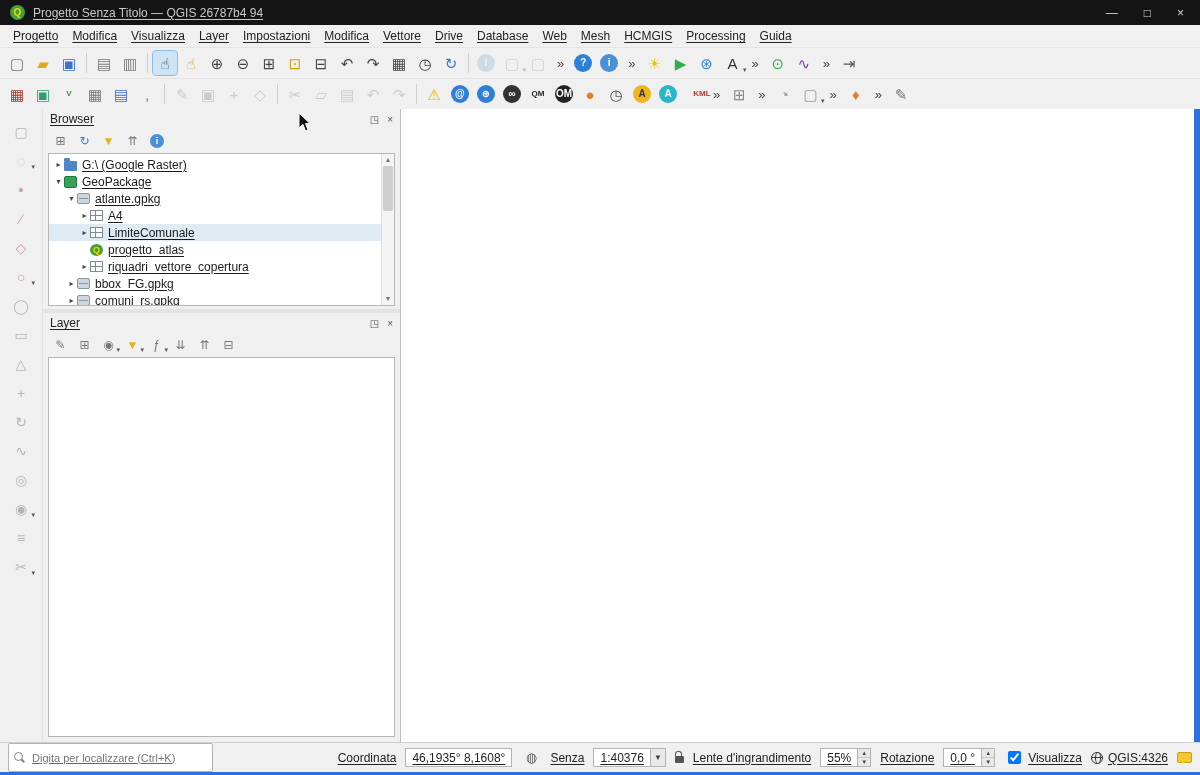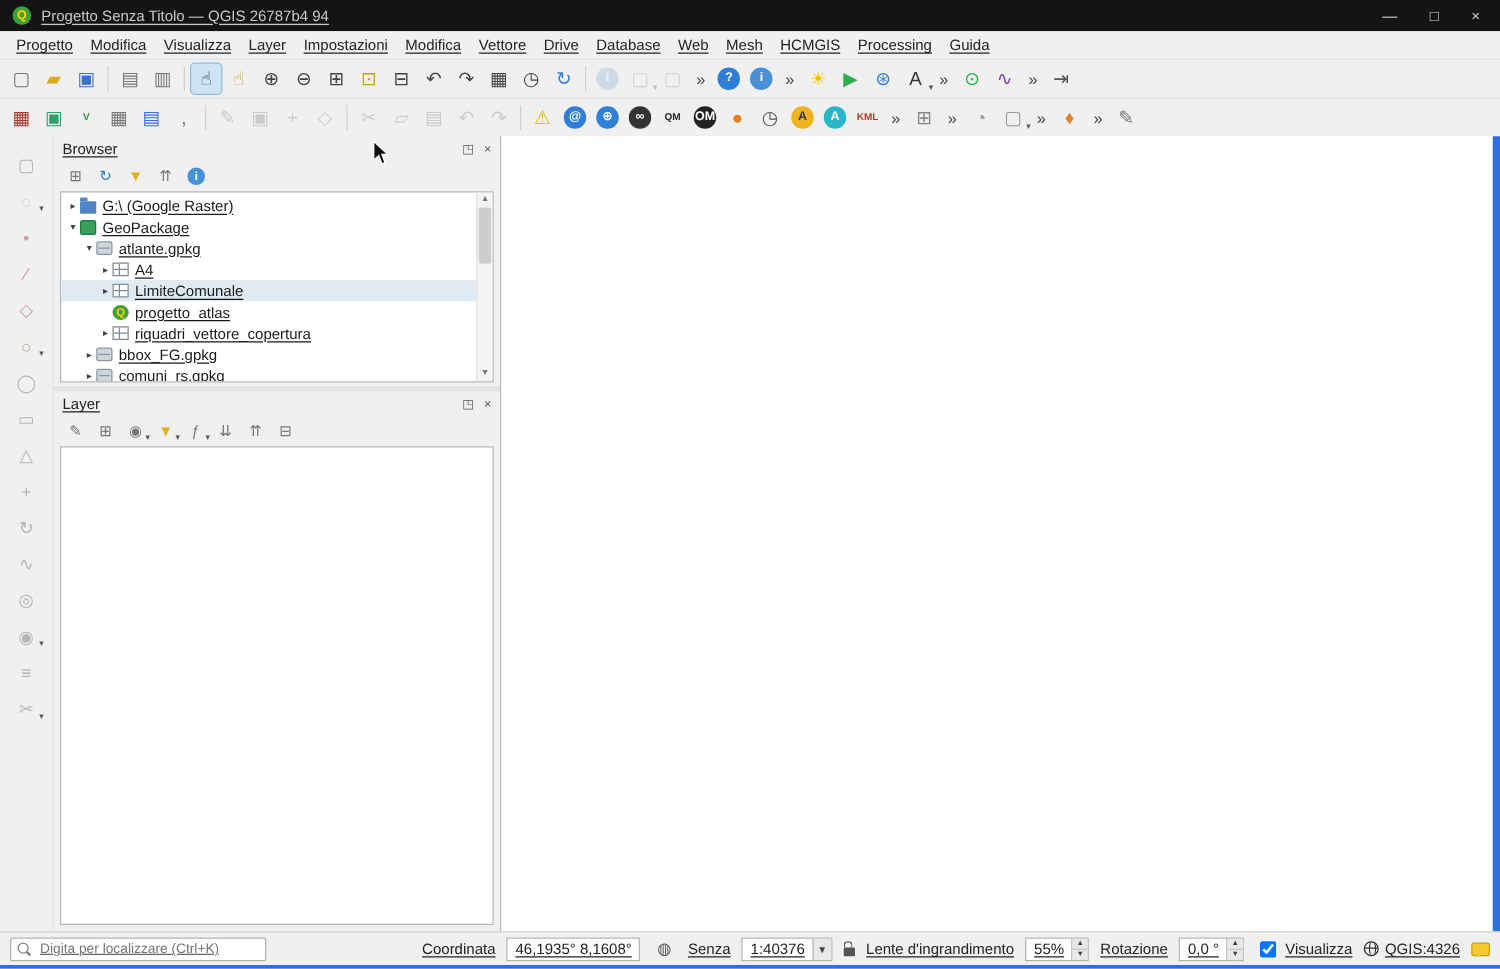--- a/index.html
+++ b/index.html
@@ -67,21 +67,21 @@
   .vscroll{flex:0 0 13px;background:#f4f4f4;border-left:1px solid #ddd;display:flex;flex-direction:column;align-items:center}
   .sc-arrow{font-size:7px;color:#777;height:12px;line-height:12px}
   .sc-track{flex:1;width:100%;position:relative}
   .sc-thumb{position:absolute;top:0;left:1px;right:1px;height:45px;background:#cdcdcd;border-radius:2px}
 
   .content-box{flex:1;margin:0 5px 5px 5px;background:#fff;border:1px solid #b6b6b6}
   .map{flex:1;background:#fff;border-left:1px solid #bdbdbd}
 
   
   .statusbar{flex:0 0 27px;display:flex;align-items:center;background:#f0f0f0;border-top:1px solid #cfcfcf;padding:0 8px;font-size:12px}
-  .sb-search{width:205px;height:19px;background:#fff;border:1px solid #b3b3b3;border-radius:2px;display:flex;align-items:center;padding:0 5px;gap:5px;flex:0 0 205px}
+  .sb-search{width:205px;height:29px;background:#fff;border:1px solid #b3b3b3;border-radius:2px;display:flex;align-items:center;padding:0 5px;gap:5px;flex:0 0 205px}
   .sb-search input{border:none;outline:none;flex:1;font-size:11px;font-family:inherit;color:#666;background:transparent;text-decoration:underline}
   .right-cluster{margin-left:auto;display:flex;align-items:center;gap:9px}
   .sb-label{text-decoration:underline;text-underline-offset:2px;white-space:nowrap;color:#222}
   .sb-box{height:19px;background:#fff;border:1px solid #b3b3b3;display:flex;align-items:center;padding:0 6px;white-space:nowrap;text-decoration:underline;text-underline-offset:2px}
   .sb-combo,.sb-spin{height:19px;background:#fff;border:1px solid #b3b3b3;display:flex;align-items:stretch;white-space:nowrap}
   .sb-val{display:flex;align-items:center;padding:0 6px;text-decoration:underline;text-underline-offset:2px}
   .combo-btn{width:15px;background:#e8e8e8;border-left:1px solid #b3b3b3;display:flex;align-items:center;justify-content:center;font-size:8px;color:#444}
   .spin-btns{width:13px;border-left:1px solid #b3b3b3;display:flex;flex-direction:column}
   .spin-btns span{flex:1;font-size:6px;line-height:8px;text-align:center;color:#444;background:#e8e8e8}
   .spin-btns span:first-child{border-bottom:1px solid #c6c6c6}
@@ -304,21 +304,21 @@
       <span class="tb-icon">
         <span class="glyph" style="color: rgb(85, 85, 85);">◷</span>
       </span>
       <span class="tb-icon badge" style="background: rgb(240, 180, 30);">
         <span class="glyph" style="color: rgb(51, 51, 51);">A</span>
       </span>
       <span class="tb-icon badge" style="background: rgb(41, 182, 200);">
         <span class="glyph" style="color: rgb(255, 255, 255);">A</span>
       </span>
       <span class="tb-icon">
-        <span class="glyph txt" style="color: rgb(176, 58, 46);">KML</span>
+        <span class="glyph txt" style="color: rgb(176, 58, 46); padding-left: 16px;">KML</span>
       </span>
       <span class="tb-more">»</span>
       <span class="tb-icon">
         <span class="glyph" style="color: rgb(136, 136, 136);">⊞</span>
       </span>
       <span class="tb-more">»</span>
       <span class="tb-icon">
         <span class="glyph" style="color: rgb(153, 153, 153);">◔</span>
       </span>
       <span class="tb-icon">

